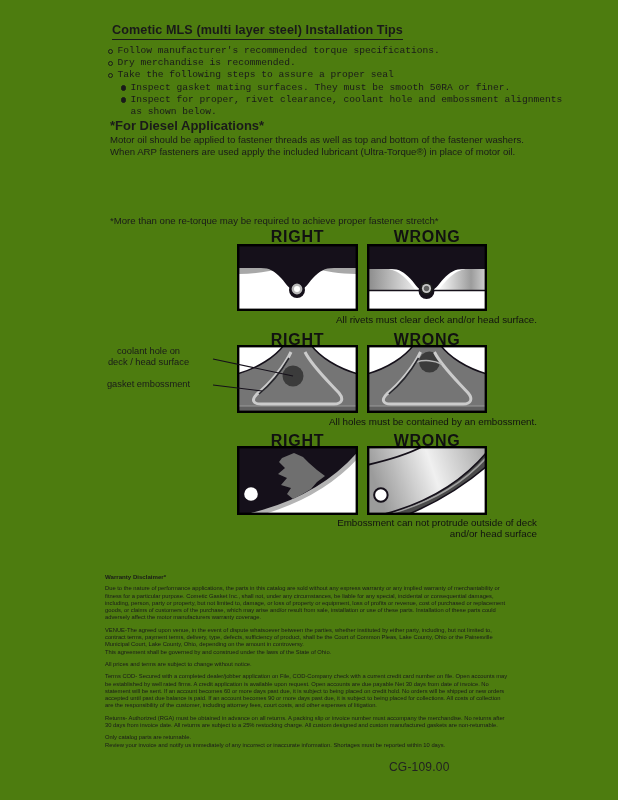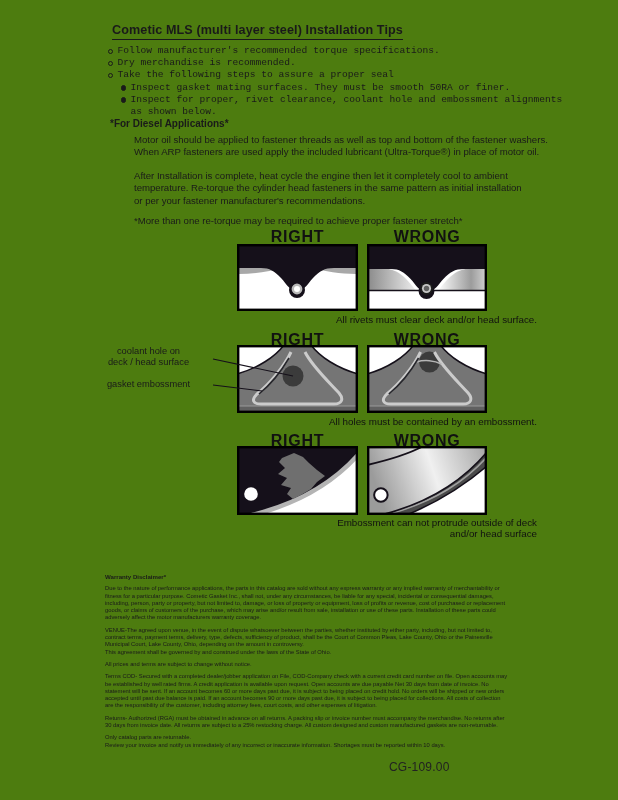--- a/index.html
+++ b/index.html
@@ -10,22 +10,22 @@
   .title{font-size:12.6px;font-weight:bold;display:inline-block;
          border-bottom:1.6px solid #1a1a1a;padding-bottom:2px;letter-spacing:0.1px;}
 
   .bullets{list-style:none;margin:0;padding:0;font-size:9.6px;line-height:12.2px;font-family:Liberation Mono, monospace;}
   .bullets li{display:flex;align-items:flex-start;}
   .b-marker{flex:0 0 auto;width:3.4px;height:3.4px;border:1px solid #1a1a1a;border-radius:50%;
             margin:3.6px 4px 0 0;}
   .b-marker.filled{background:#1a1a1a;border-color:#1a1a1a;}
   li.sub{margin-left:13px;}
 
-  .h2{font-size:10px;font-weight:bold;}
-  .body-text{font-size:9.6px;line-height:12.4px;white-space:pre-line;width:430px;margin-left:24px;}
+  .h2{font-size:13px;font-weight:bold;}
+  .body-text{font-size:9.6px;line-height:12.4px;white-space:pre-line;width:430px;}
 
   .rw-label{font-size:16px;font-weight:700;letter-spacing:0.7px;text-align:center;color:#111;}
   .caption{font-size:9.8px;font-weight:500;white-space:pre-line;line-height:11px;color:#111;text-align:right;}
   .ptr-label{font-size:9.3px;line-height:10.6px;text-align:center;white-space:pre-line;}
 
   .panel{line-height:0;}
   .warranty{width:436px;font-size:5.8px;line-height:7.3px;}
   .warranty p{margin:0 0 5px 0;white-space:pre-line;}
   .w-head{font-weight:bold;font-size:6.1px;}
   .footer-code{font-size:12px;letter-spacing:0.2px;color:#222;}
@@ -58,23 +58,20 @@
       </li>
     <li class="sub">
         <span class="b-marker filled"></span>
         <span>Inspect for proper, rivet clearance, coolant hole and embossment alignments as shown below.</span>
       </li>
   </ul>
 
   <div class="abs h2" style="left:110px;top:118px;">*For Diesel Applications*</div>
   <div class="abs body-text" style="left:110px;top:134px;">Motor oil should be applied to fastener threads as well as top and bottom of the fastener washers.
 When ARP fasteners are used apply the included lubricant (Ultra-Torque®) in place of motor oil.</div>
-  <div class="abs body-text" style="left:110px;top:170px;">After Installation is complete, heat cycle the engine then let it completely cool to ambient
-temperature. Re-torque the cylinder head fasteners in the same pattern as initial installation
-or per your fastener manufacturer's recommendations.</div>
   <div class="abs body-text" style="left:110px;top:215px;">*More than one re-torque may be required to achieve proper fastener stretch*</div>
 
   <div class="abs rw-label" style="left:237px;top:228px;width:121px;">RIGHT</div>
   <div class="abs rw-label" style="left:367px;top:228px;width:120px;">WRONG</div>
 
   <div class="abs panel" style="left:237px;top:244px;">
     <svg width="121" height="67" viewBox="0 0 121 67">
       <rect width="121" height="67" fill="#ffffff"></rect>
       <path d="M2 24 L2 30 C18 30 33 27 47 24 Z" fill="#a8a8a8"></path>
       <path d="M119 24 L119 30 C103 30 88 27 74 24 Z" fill="#a8a8a8"></path>

